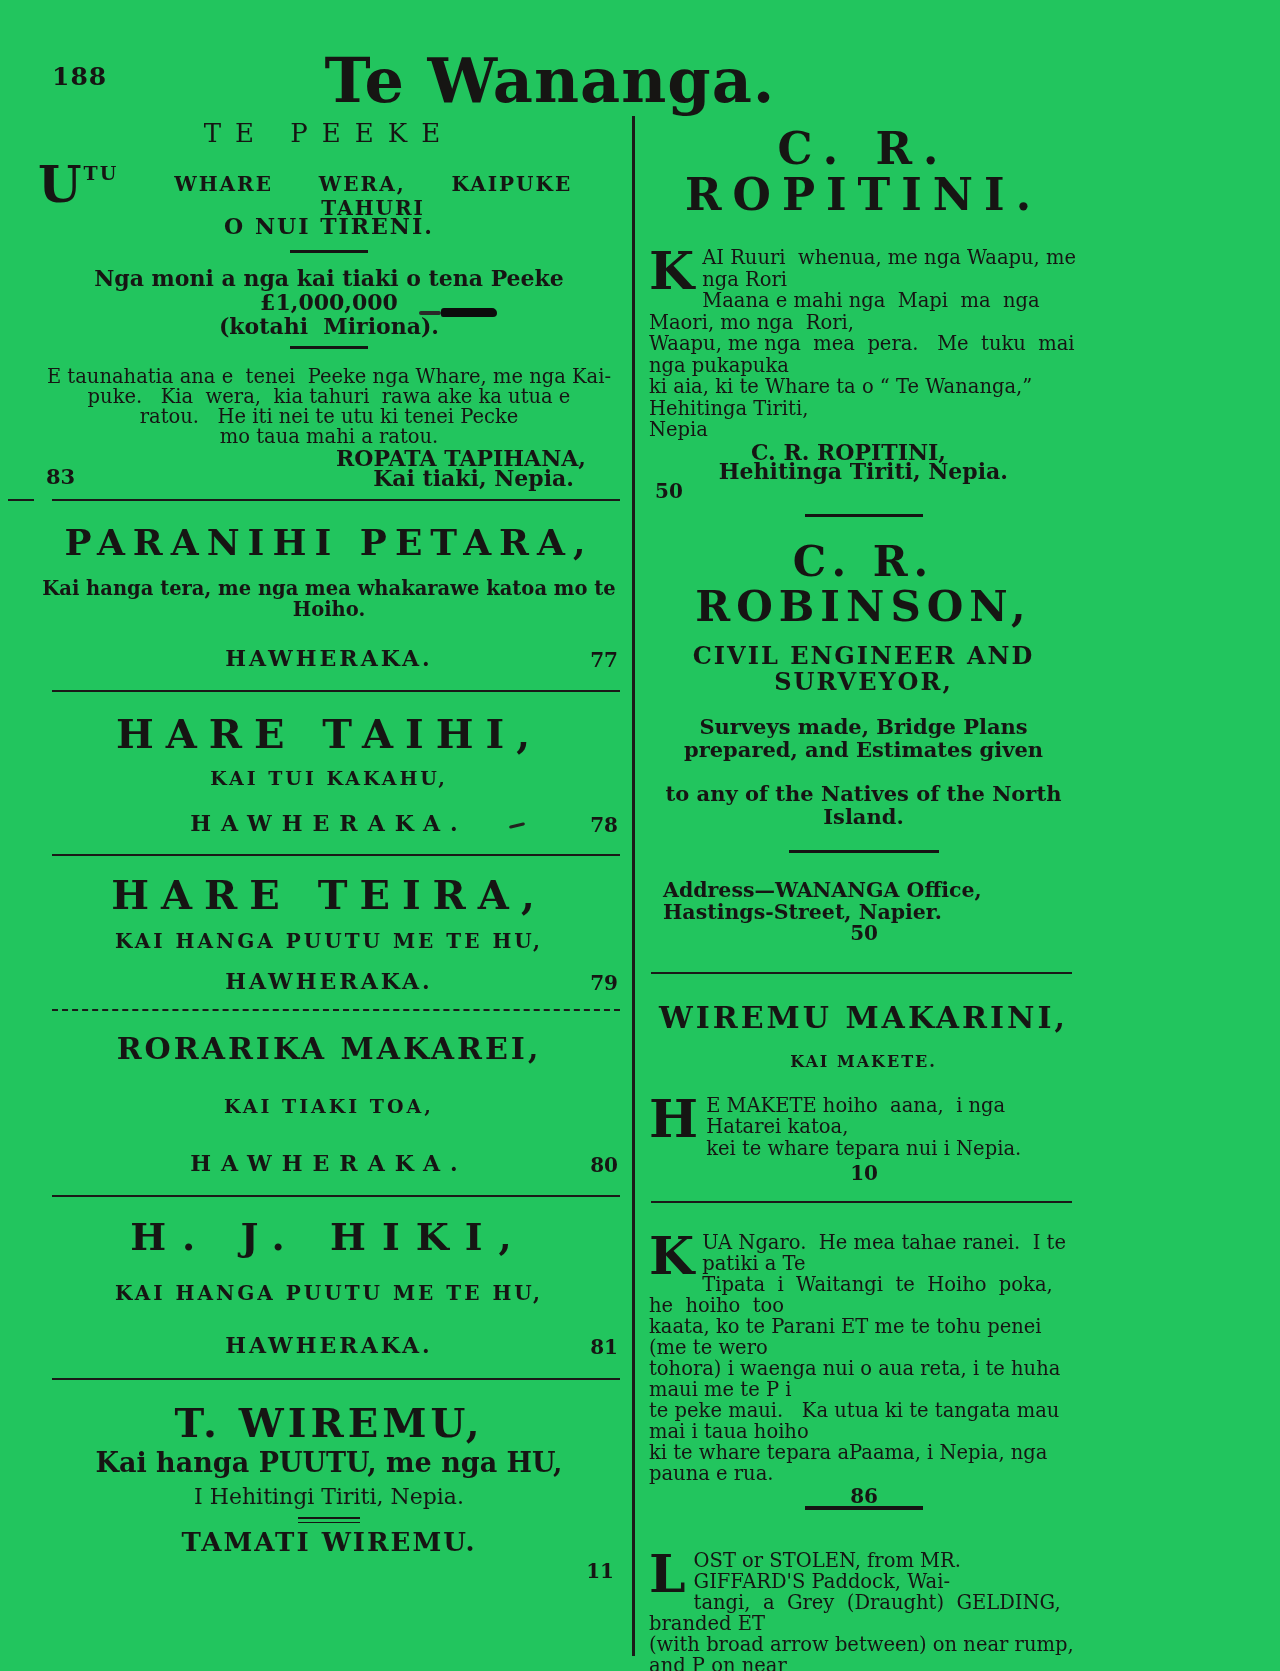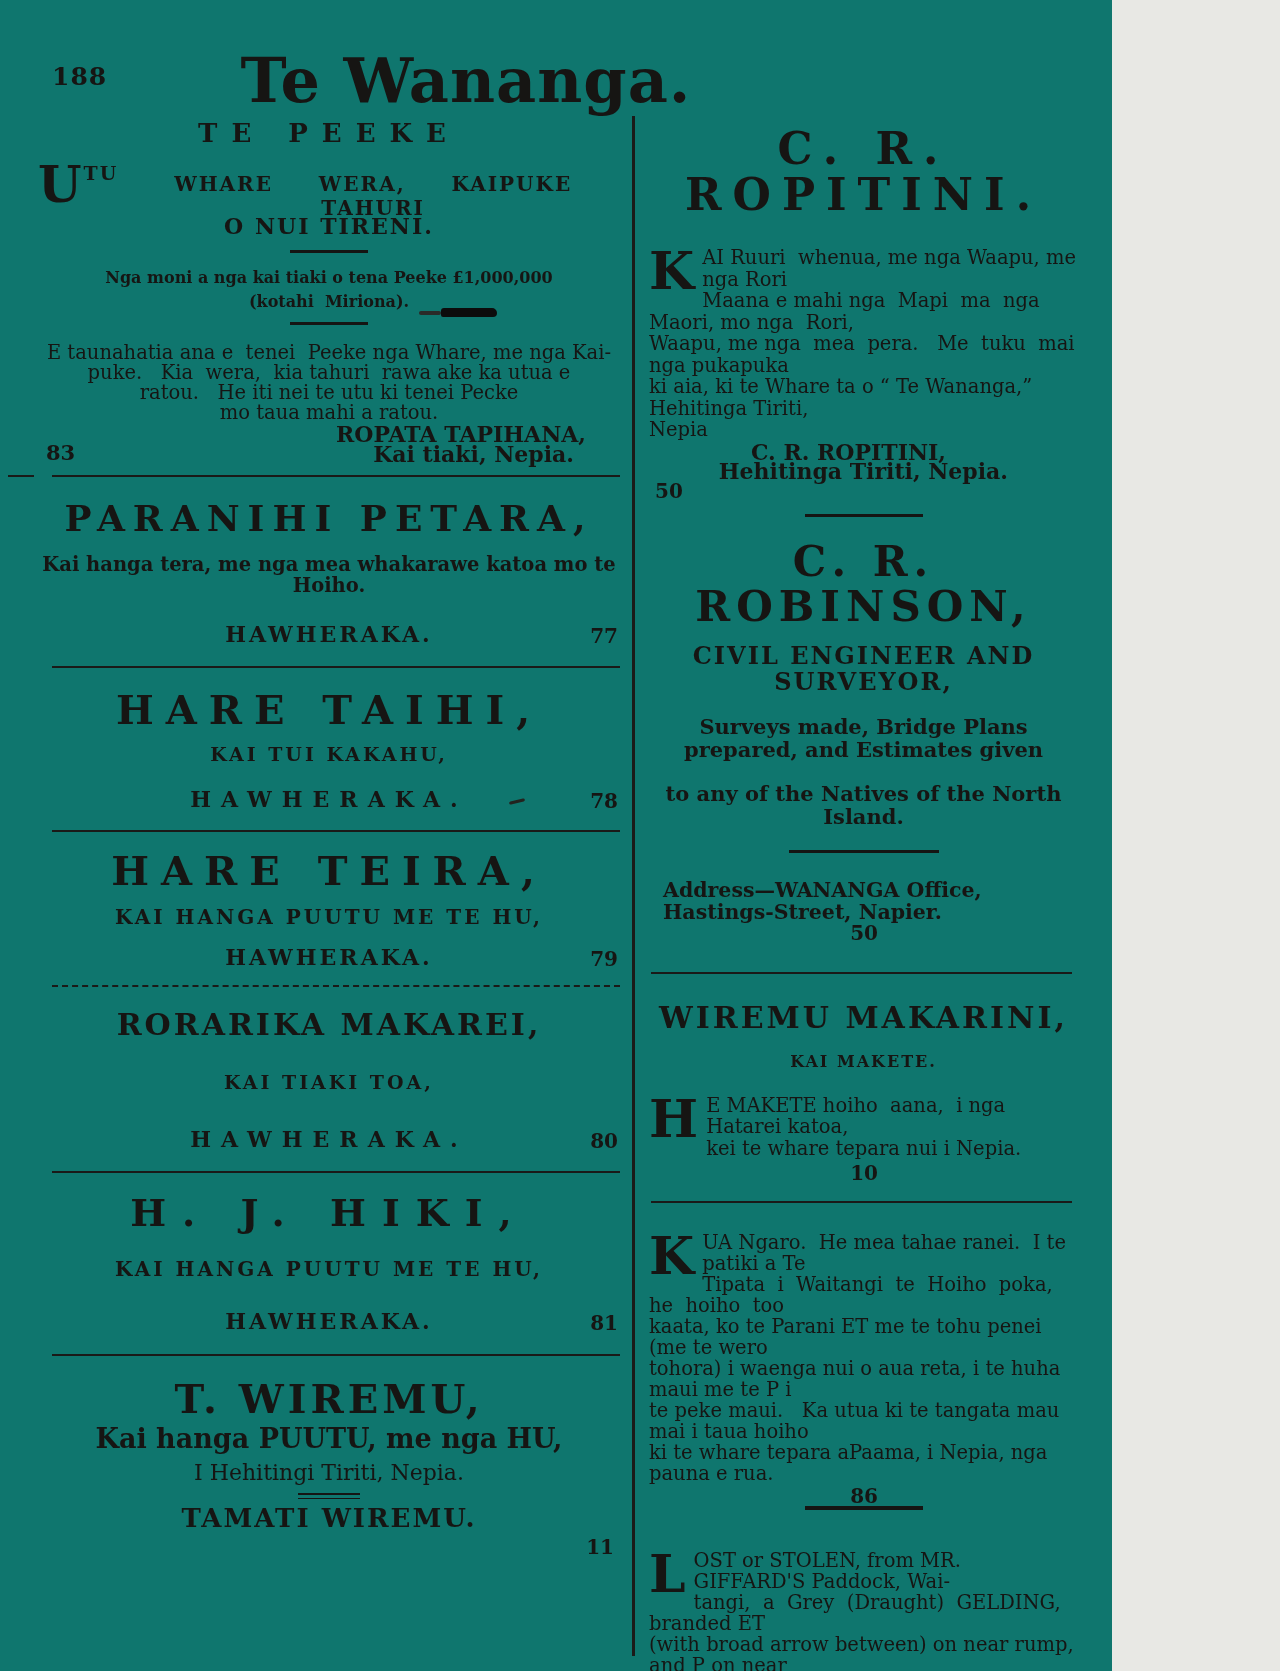--- a/index.html
+++ b/index.html
@@ -1,16 +1,16 @@
 <!DOCTYPE html>
 <html><head>
 <meta charset="utf-8">
 <style>
   html,body{margin:0;padding:0;background:#e8e8e4;}
-  .page{position:relative;width:1112px;height:1671px;background:#0f766e;color:#161513;
+  .page{position:relative;width:1280px;height:1671px;background:#22c55e;color:#161513;
         font-family:"DejaVu Serif","Liberation Serif",serif;overflow:hidden;}
   
   .hdr{position:relative;height:115px;}
   .pagenum{position:absolute;left:52px;top:62px;font-size:25px;font-weight:bold;letter-spacing:1px;}
   .masthead{position:absolute;left:0;right:180px;top:44px;text-align:center;font-size:62px;font-weight:bold;letter-spacing:1px;}
   
   .cols{display:flex;align-items:flex-start;}
   .divider{position:absolute;left:632px;top:116px;width:2.5px;height:1540px;background:#1b1b19;}
   .colL{width:631px;box-sizing:border-box;padding:0 11px 0 38px;}
   .colR{width:445px;box-sizing:border-box;padding:0 0 0 16px;margin-left:2px;}
@@ -25,27 +25,27 @@
   .rule-full{position:relative;border-top:2.5px solid #1a1a18;margin-left:14px;}
   .rule-full.ld::before{content:"";position:absolute;left:-44px;top:-2.5px;width:26px;border-top:2.5px solid #1a1a18;}
   .ruleR{border-top:2.5px solid #1a1a18;margin-left:2px;margin-right:6px;}
   .rule-sm{width:78px;border-top:3px solid #151513;margin-left:auto;margin-right:auto;}
   .crule{width:118px;border-top:3px solid #151513;margin-left:auto;margin-right:auto;}
   .minirule{width:62px;height:3px;border-top:2.5px solid #151513;border-bottom:1.5px solid #151513;margin:8px auto 0;}
   .dc{float:left;font-size:52px;line-height:40px;font-weight:bold;margin:4px 8px 0 0;}
   .par{margin:0;font-size:19.5px;line-height:21.5px;text-align:left;}
   
   .peeke{position:relative;}
-  .t-peeke{margin-top:3px;font-size:26px;line-height:30px;font-weight:bold;letter-spacing:14px;}
+  .t-peeke{margin-top:3px;font-size:26px;line-height:30px;font-weight:normal;letter-spacing:14px;}
   .utu-line{display:flex;align-items:flex-start;margin-top:12px;height:54px;}
   .bigU{font-size:50px;line-height:50px;font-weight:bold;}
   .supTU{font-size:19px;font-weight:bold;letter-spacing:2px;margin:2px 8px 0 2px;}
   .utu-rest{flex:1;text-align:center;font-size:20px;font-weight:bold;letter-spacing:2px;word-spacing:14px;margin-top:12px;}
   .nui{margin-top:0;font-size:22px;line-height:24px;font-weight:bold;letter-spacing:2px;}
-  .money{font-size:16px;line-height:24px;font-weight:bold;}
+  .money{font-size:22px;line-height:24px;font-weight:bold;}
   .smudge{position:absolute;top:190px;right:123px;width:56px;height:9px;background:#0c0c0c;border-radius:3px 5px 4px 2px;}
   .smudge-tail{position:absolute;top:193px;right:179px;width:22px;height:4px;background:#2a2a28;border-radius:2px;}
   .peeke-para{margin:18px 0 0;font-size:19.5px;line-height:20px;text-align:center;}
   .sig{font-size:22px;line-height:20px;font-weight:bold;}
   .ad-title-36{font-size:36px;line-height:40px;font-weight:bold;letter-spacing:8px;}
   .ad-title-40{font-size:40px;line-height:44px;font-weight:bold;letter-spacing:12px;}
   .ad-title-38{font-size:38px;line-height:42px;font-weight:bold;letter-spacing:16px;}
   .ad-title-30{font-size:30px;line-height:34px;font-weight:bold;letter-spacing:3px;}
   .desc{font-size:19.5px;line-height:21px;font-weight:bold;}
   .sub-sm{font-size:19px;line-height:20px;font-weight:bold;letter-spacing:3px;}

